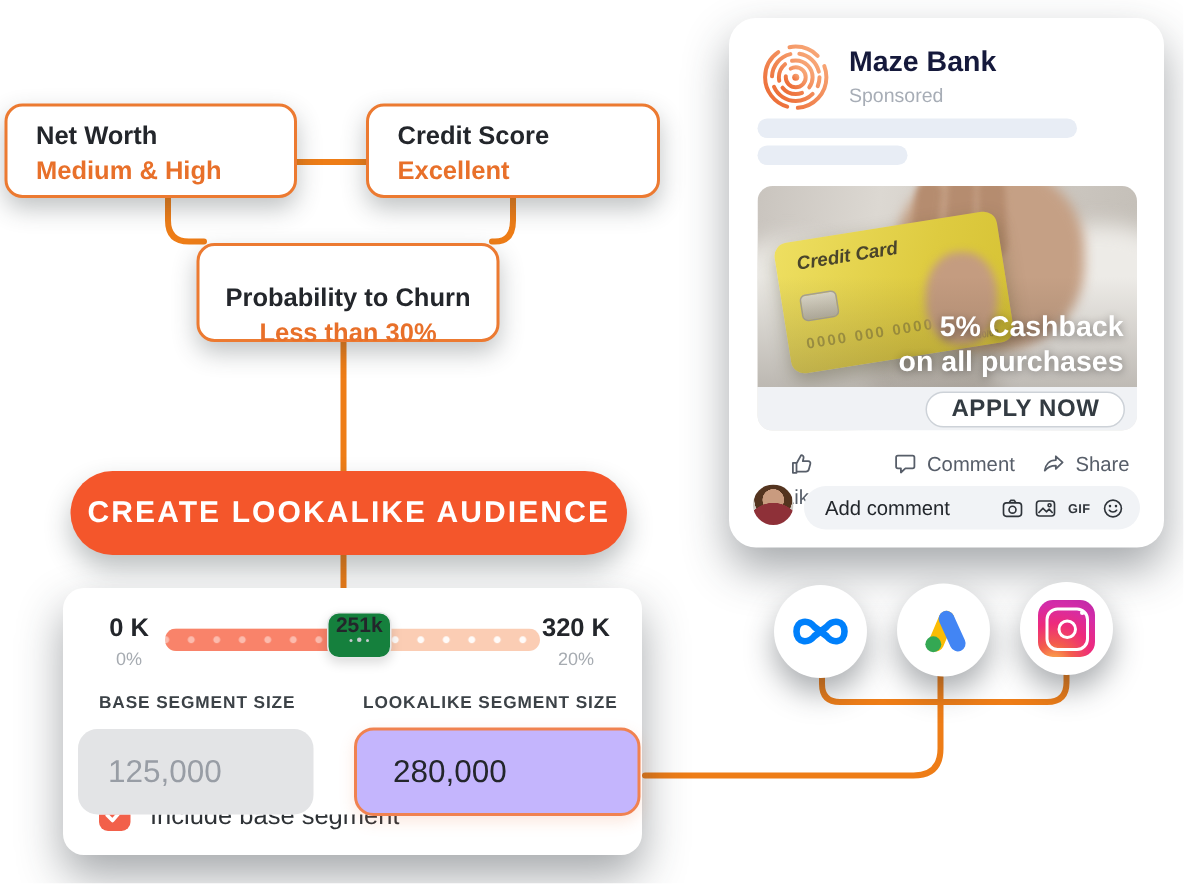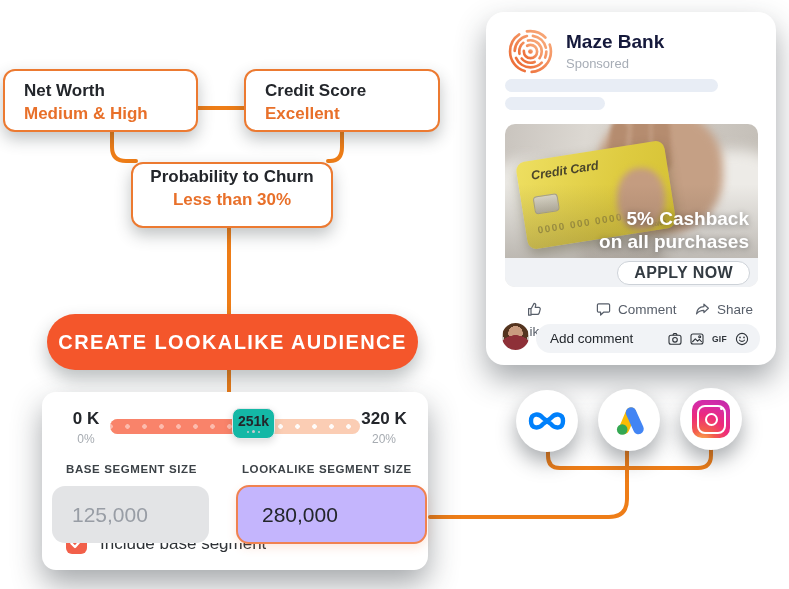--- a/index.html
+++ b/index.html
@@ -11,21 +11,21 @@
   .connectors { position:absolute; inset:0; z-index:1; }
   .connectors path { fill:none; stroke:var(--connector,#EE7D17); stroke-width:4; stroke-linecap:round; }
 
   
   .flow-card { position:absolute; z-index:2; background:#fff; border:2.5px solid var(--card-border,#EC7A31);
     border-radius:12px; padding:8px 19px; box-shadow:0 7px 16px rgba(45,55,60,.30);
     font-weight:bold; font-size:17px; line-height:23px; color:#23262B; }
   .flow-card .v { color:var(--accent-text,#E8702A); }
   #card-networth { left:3px; top:69px; width:195px; height:63px; }
   #card-creditscore { left:244px; top:69px; width:196px; height:63px; }
-  #card-churn { left:131px; top:162px; width:202px; height:66px; text-align:center; padding:1px 6px; }
+  #card-churn { left:131px; top:162px; width:202px; height:66px; text-align:center; padding:23px 6px; }
 
   
   .cta { position:absolute; z-index:2; left:47px; top:314px; width:371px; height:56px; border:none;
     border-radius:28px; background:var(--cta-bg,#F4562B); color:#fff; font-family:inherit;
     font-size:20px; font-weight:bold; letter-spacing:1.4px; display:flex; align-items:center; justify-content:center;
     box-shadow:0 9px 18px rgba(45,55,60,.32); cursor:pointer; }
 
   
   .panel { position:absolute; z-index:2; left:42px; top:392px; width:386px; height:178px; background:#fff;
     border-radius:14px; box-shadow:0 14px 30px rgba(40,48,54,.42); }
@@ -35,23 +35,23 @@
   #slider-min { left:18px; }
   #slider-max { left:316px; }
   .track { position:absolute; left:68px; top:27px; width:250px; height:15px; border-radius:8px;
     background-color:var(--slider-track,#FBCDB4);
     background-image:radial-gradient(circle, rgba(255,255,255,.92) 2px, transparent 2.6px);
     background-size:17px 15px; background-position:9px 0; }
   .track-fill { position:absolute; left:0; top:0; width:128px; height:15px; border-radius:8px 0 0 8px;
     background-color:var(--slider-fill,#F9836A);
     background-image:radial-gradient(circle, rgba(255,255,255,.45) 2px, transparent 2.6px);
     background-size:17px 15px; background-position:9px 0; }
-  .handle { position:absolute; left:176px; top:16px; width:43px; height:31px; background:#14b8a6;
+  .handle { position:absolute; left:176px; top:16px; width:43px; height:31px; background:#15803d;
     border:1px solid #E7E8EA; border-radius:8px; box-shadow:0 3px 8px rgba(0,0,0,.14);
-    display:flex; flex-direction:column; align-items:center; justify-content:center; cursor:grab;margin-left:14px; }
+    display:flex; flex-direction:column; align-items:center; cursor:grab; }
   .handle .val { font-size:14px; font-weight:bold; color:#23262B; line-height:15px; }
   .grip { display:flex; gap:3px; align-items:center; margin-top:1px; }
   .grip i { width:2px; height:2px; border-radius:50%; background:#C7CBD0; }
   .grip i:nth-child(2) { width:3px; height:3px; }
 
   .seg-label { position:absolute; top:71px; font-size:11.5px; font-weight:bold; letter-spacing:.6px; color:#3C4247; }
   #label-base { left:24px; }
   #label-lookalike { left:200px; }
   .seg-input { position:absolute; display:flex; align-items:center; font-size:21px; z-index:3; }
   #input-base { left:10px; top:94px; width:157px; height:57px; background:#E3E4E6; border-radius:13px;

